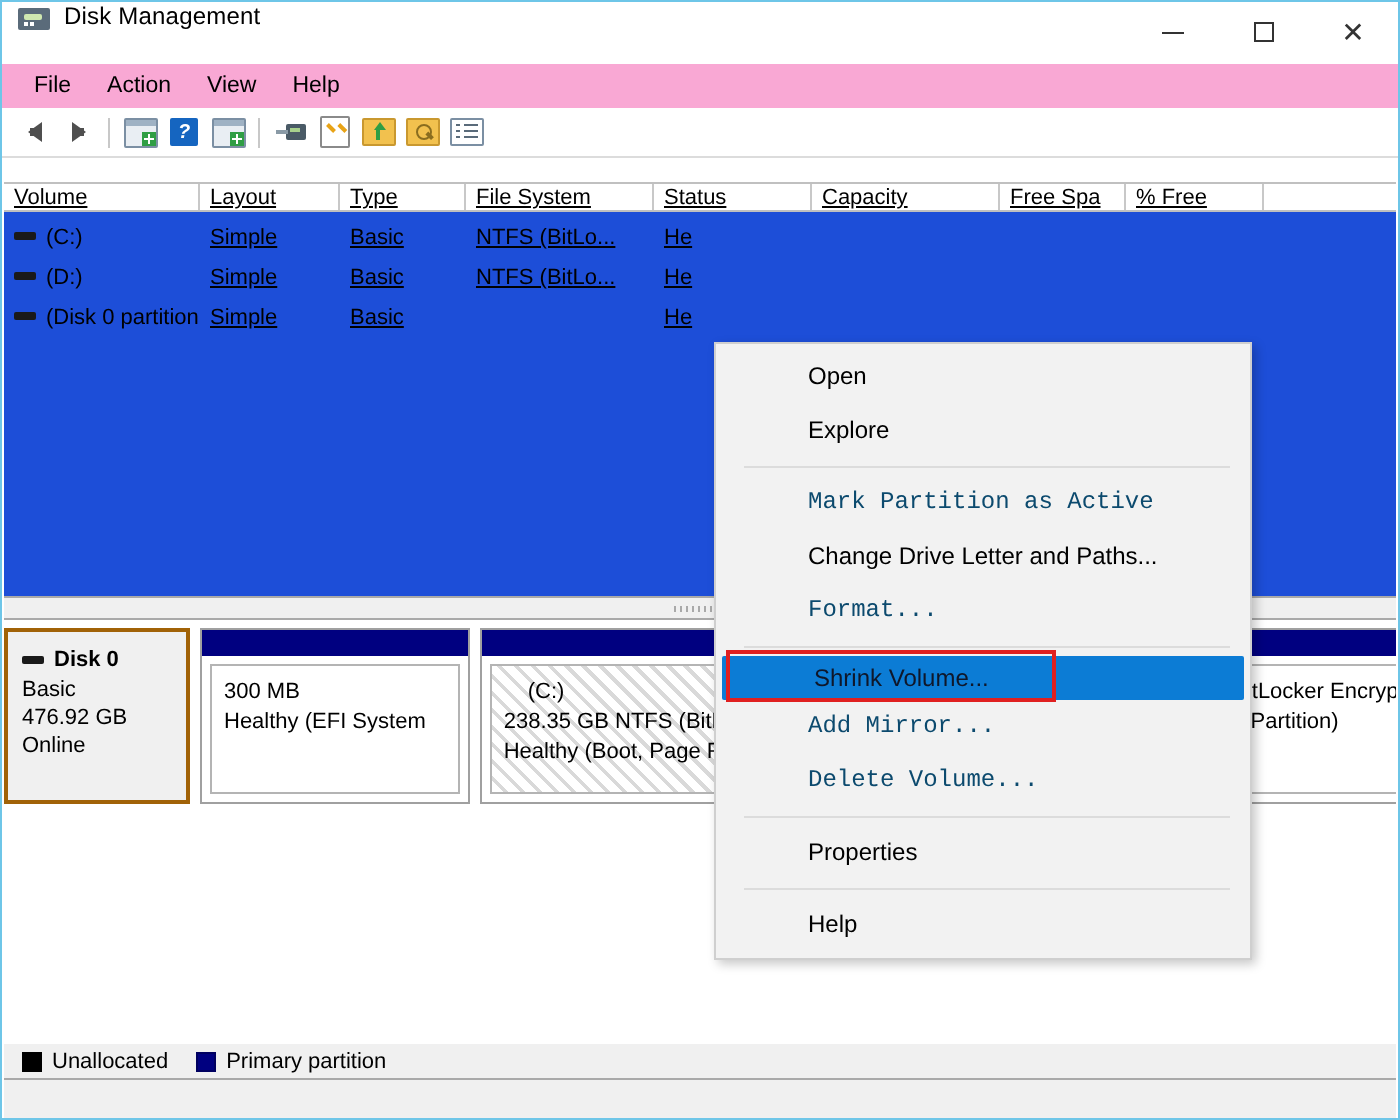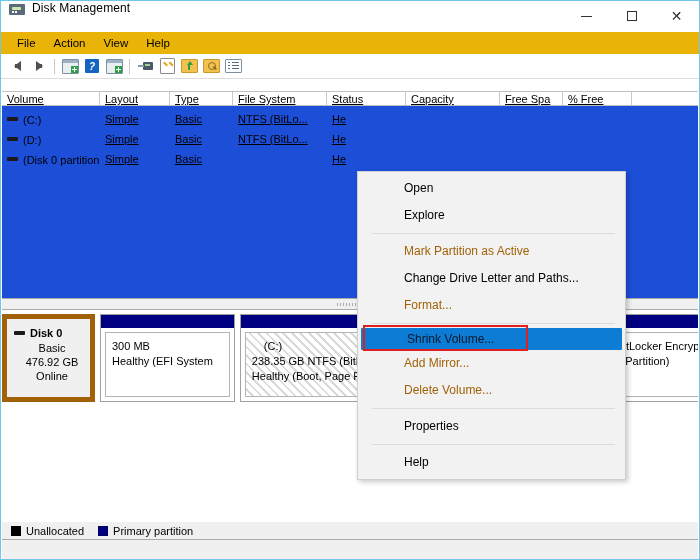--- a/index.html
+++ b/index.html
@@ -48,21 +48,21 @@
   .win-btn{
     width:45px;height:30px;display:flex;align-items:center;justify-content:center;
     font-size:12px;color:#333;background:#ffffff;
   }
   .win-btn.close{font-size:14px;}
   .glyph-min{display:block;width:11px;height:1px;background:#333;}
   .glyph-max{display:block;width:10px;height:10px;border:1px solid #333;box-sizing:border-box;}
 
   
   .menubar{
-    height:22px;flex:0 0 22px;background:#eab308;
+    height:22px;flex:0 0 22px;background:#f9a8d4;
     display:flex;align-items:center;padding-left:7px;
   }
   .menubar .mi{
     padding:2px 9px;font-size:11.5px;color:#000;
   }
 
   
   .toolbar{
     height:24px;flex:0 0 24px;background:#ffffff;
     display:flex;align-items:center;padding-left:5px;
@@ -136,23 +136,22 @@
     background:repeating-linear-gradient(90deg,#a9a9a9 0 1px,transparent 1px 3px);
   }
 
   
   .gfx-panel{
     position:absolute;left:1px;right:1px;top:232px;bottom:36px;background:#ffffff;
     border-top:1px solid #ffffff;overflow:hidden;
   }
   .disk-row{display:flex;height:88px;margin-top:2px;}
   .disk-info{
-    width:93px;flex:0 0 93px;background:#f0f0f0;border:5px solid #a16207;box-sizing:border-box;
+    width:93px;flex:0 0 93px;background:#f0f0f0;border:2px solid #a16207;box-sizing:border-box;
     padding:8px 0 0 7px;
-    text-align:center;
   }
   .disk-title{font-size:11px;font-weight:bold;color:#000;display:flex;align-items:center;margin-bottom:2px;}
   .disk-title .dicon{display:inline-block;width:11px;height:4px;background:#1a1a1a;border-radius:1px;margin-right:5px;}
   .disk-meta{font-size:11px;color:#000;line-height:14px;}
   .parts{flex:1 1 auto;display:flex;margin-left:5px;}
   .part{
     border:1px solid #a0a0a0;box-sizing:border-box;background:#ffffff;
     margin-right:5px;display:flex;flex-direction:column;position:relative;
   }
   .part .bar{height:13px;background:#000080;flex:0 0 13px;}
@@ -177,21 +176,21 @@
   .ctx{
     position:absolute;left:356px;top:92px;width:269px;
     background:#f2f2f2;border:1px solid #cfcfcf;box-sizing:border-box;
     box-shadow:2px 2px 5px rgba(0,0,0,0.22);
     padding:3px 0;z-index:40;
   }
   .ctx-item{
     height:27px;line-height:27px;padding-left:46px;font-size:12px;color:#000;
     white-space:nowrap;position:relative;
   }
-  .ctx-item.disabled{color:#a16207;}
+  .ctx-item.disabled{color:#0c4a6e;font-family:Liberation Mono, monospace;}
   .ctx-item.sel{background:#0c7cd5;color:#0f172a;margin:0 3px;border-radius:1px;height:22px;line-height:22px;}
   .ctx-sep{height:1px;background:#dcdcdc;margin:4px 10px 4px 14px;}
   .ctx-hl-wrap{position:relative;}
   .redbox{
     position:absolute;left:5px;top:-3px;width:165px;height:26px;
     border:2px solid #e02020;box-sizing:border-box;z-index:5;pointer-events:none;
   }
 </style>
 </head>
 <body>

